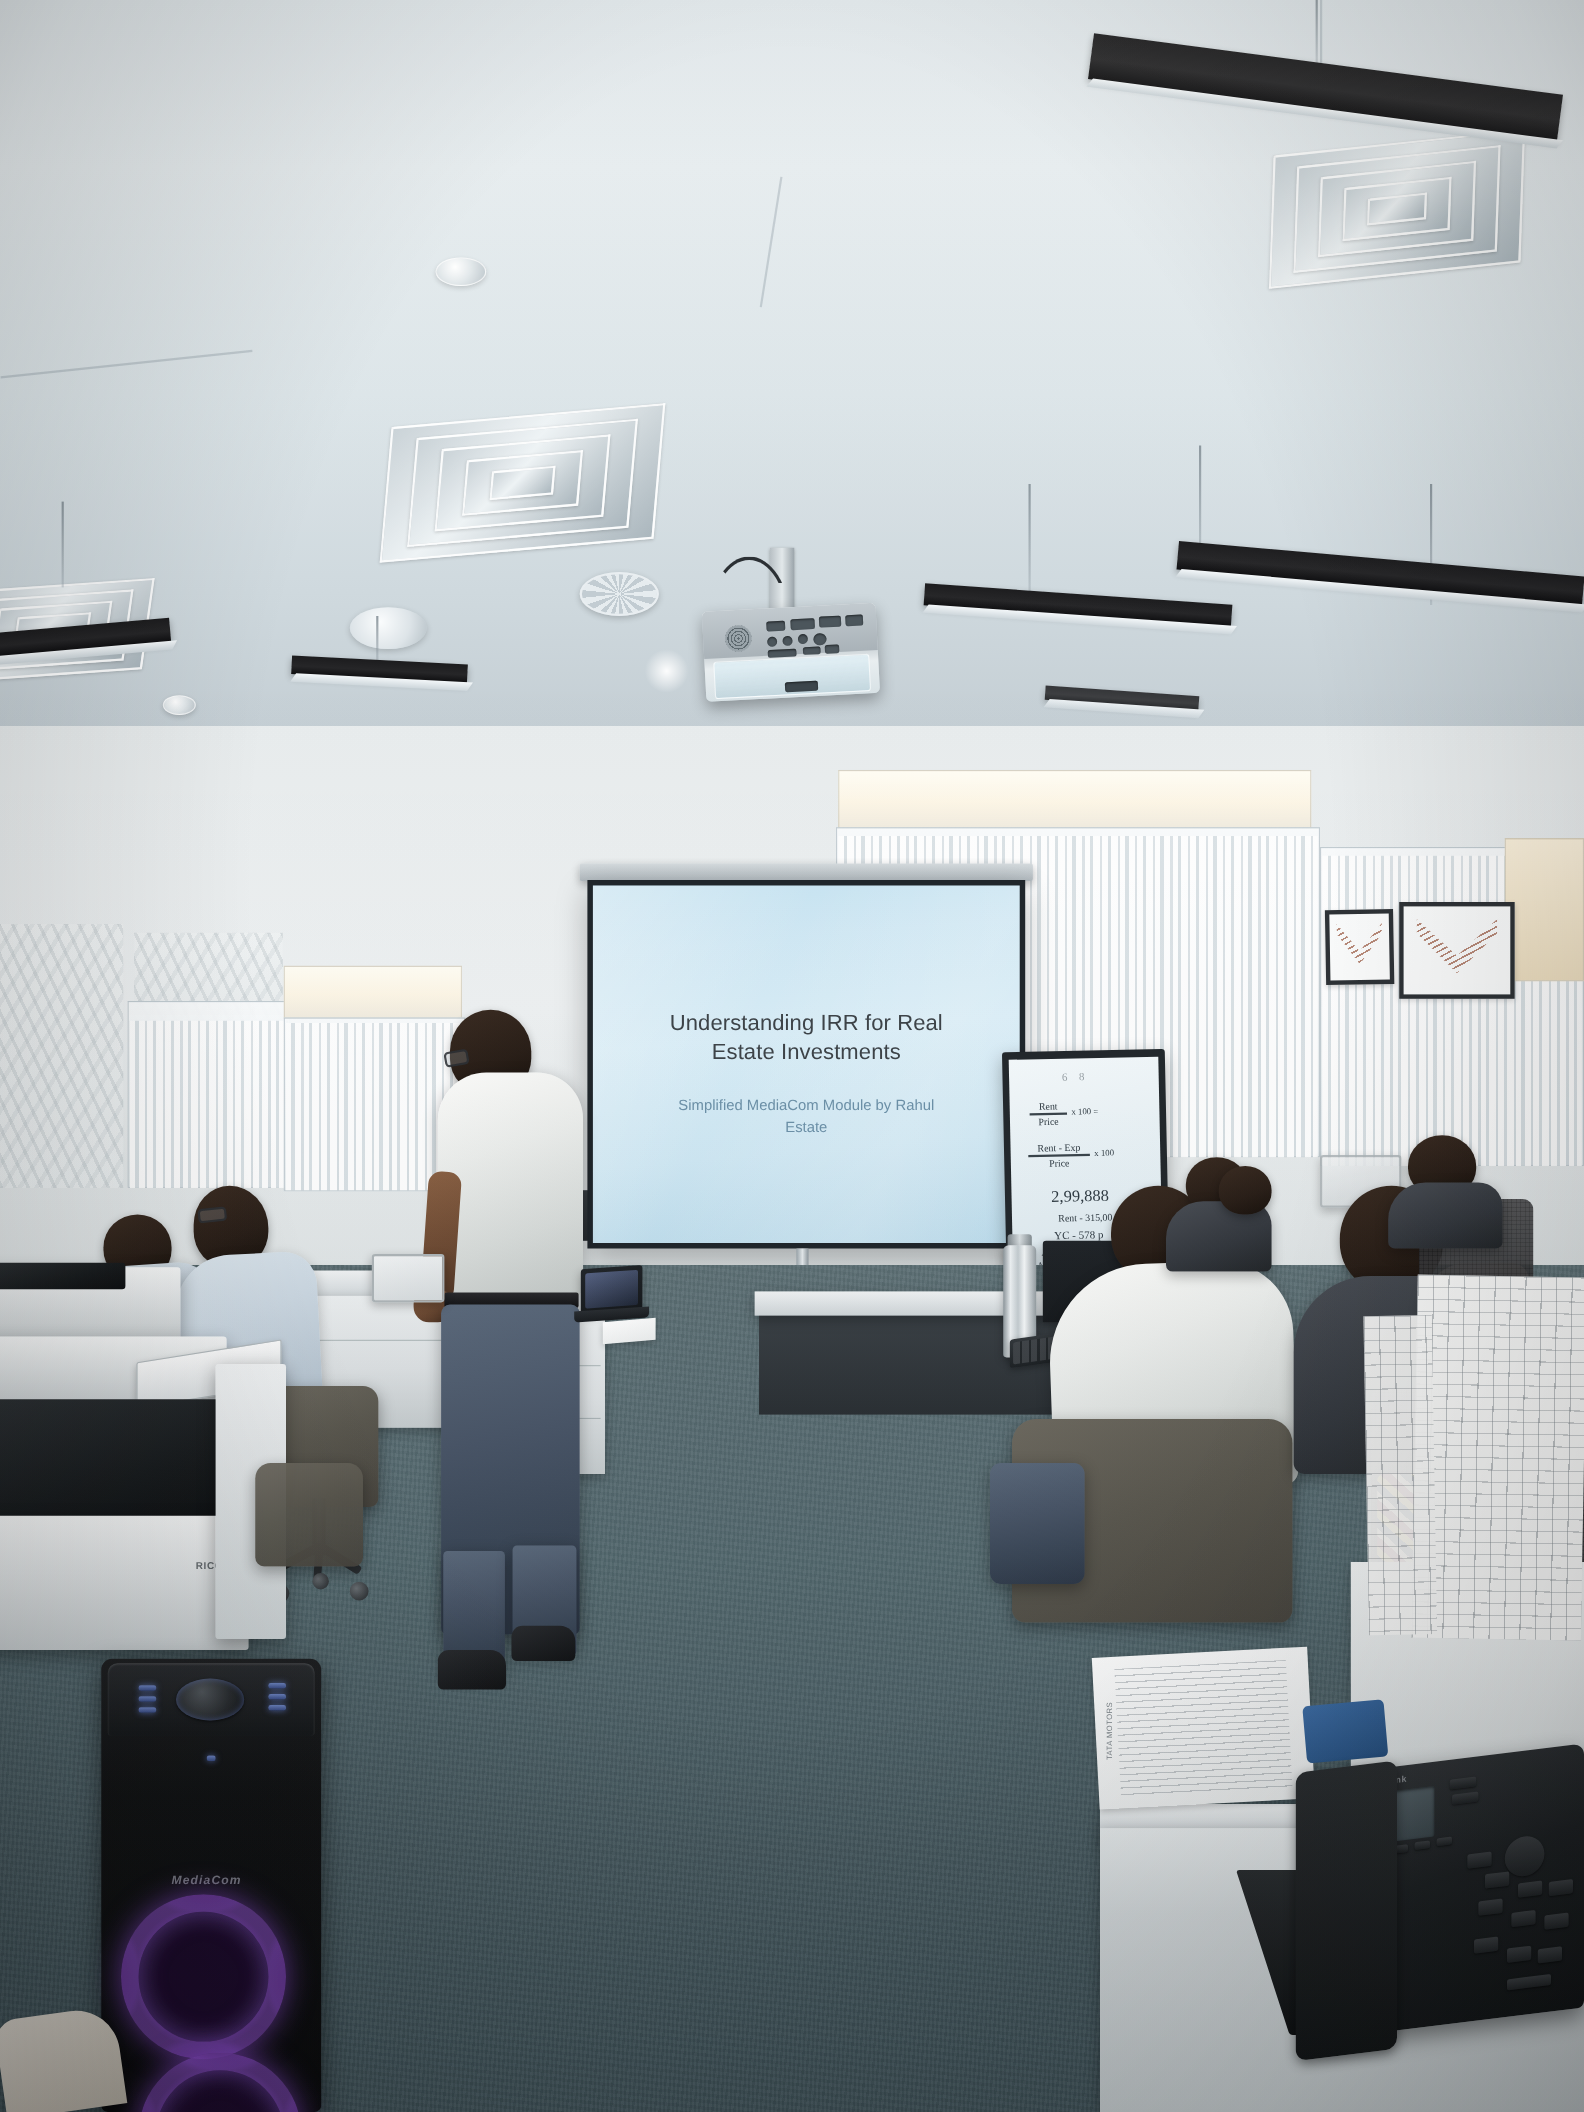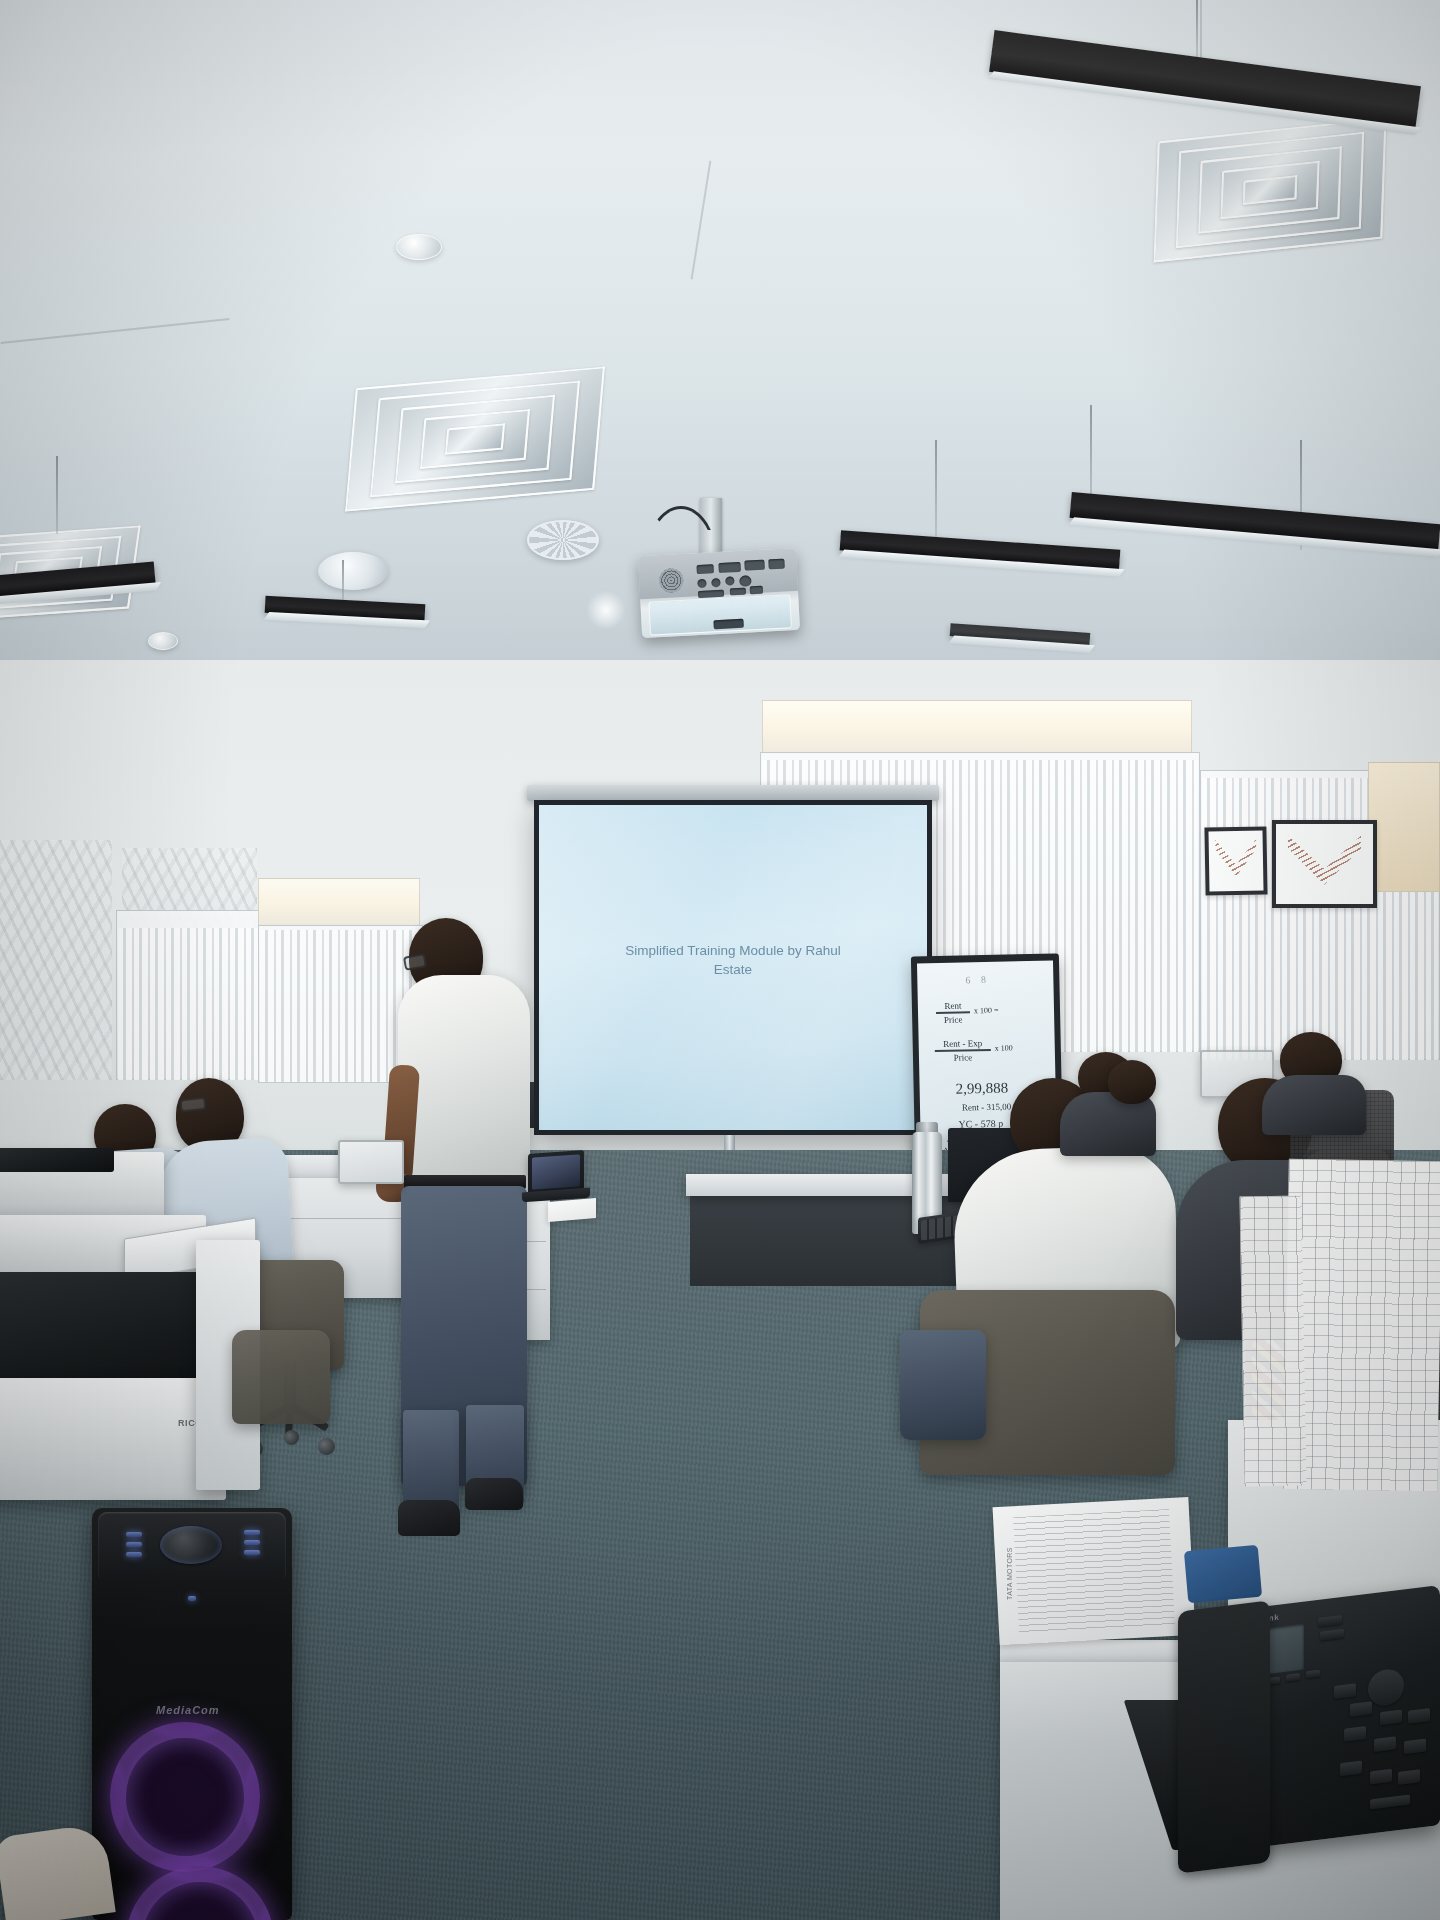--- a/index.html
+++ b/index.html
@@ -570,22 +570,26 @@
     <div class="chevron"></div>
   </div>
 
   <div class="desk-dark" style="left:640px;top:1032px;width:320px;height:84px;"></div>
   <div class="desk-dark" style="left:430px;top:1082px;width:230px;height:46px;"></div>
 
   <div class="screen-housing" style="left:527px;top:785px;width:412px;height:16px;"></div>
 
   <div class="screen-frame" style="left:534px;top:800px;width:398px;height:335px;">
     <div class="screen-surface">
+      <div class="slide-title">
+        <span>Understanding IRR for Real</span><br>
+        <span>Estate Investments</span>
+      </div>
       <div class="slide-subtitle">
-        <span>Simplified Training Module by Rahul</span><br>
+        <span>Simplified MediaCom Module by Rahul</span><br>
         <span>Estate</span>
       </div>
     </div>
   </div>
 
   <div class="tripod-post" style="left:724px;top:1135px;width:11px;height:170px;"></div>
   <div class="tripod-leg" style="left:728px;top:1285px;width:7px;height:115px;transform:rotate(28deg);"></div>
   <div class="tripod-leg" style="left:726px;top:1285px;width:7px;height:118px;transform:rotate(-30deg);"></div>
   <div class="tripod-leg" style="left:727px;top:1285px;width:6px;height:76px;transform:rotate(3deg);"></div>
   <div class="tripod-leg" style="left:712px;top:1333px;width:5px;height:46px;transform:rotate(66deg);"></div>

